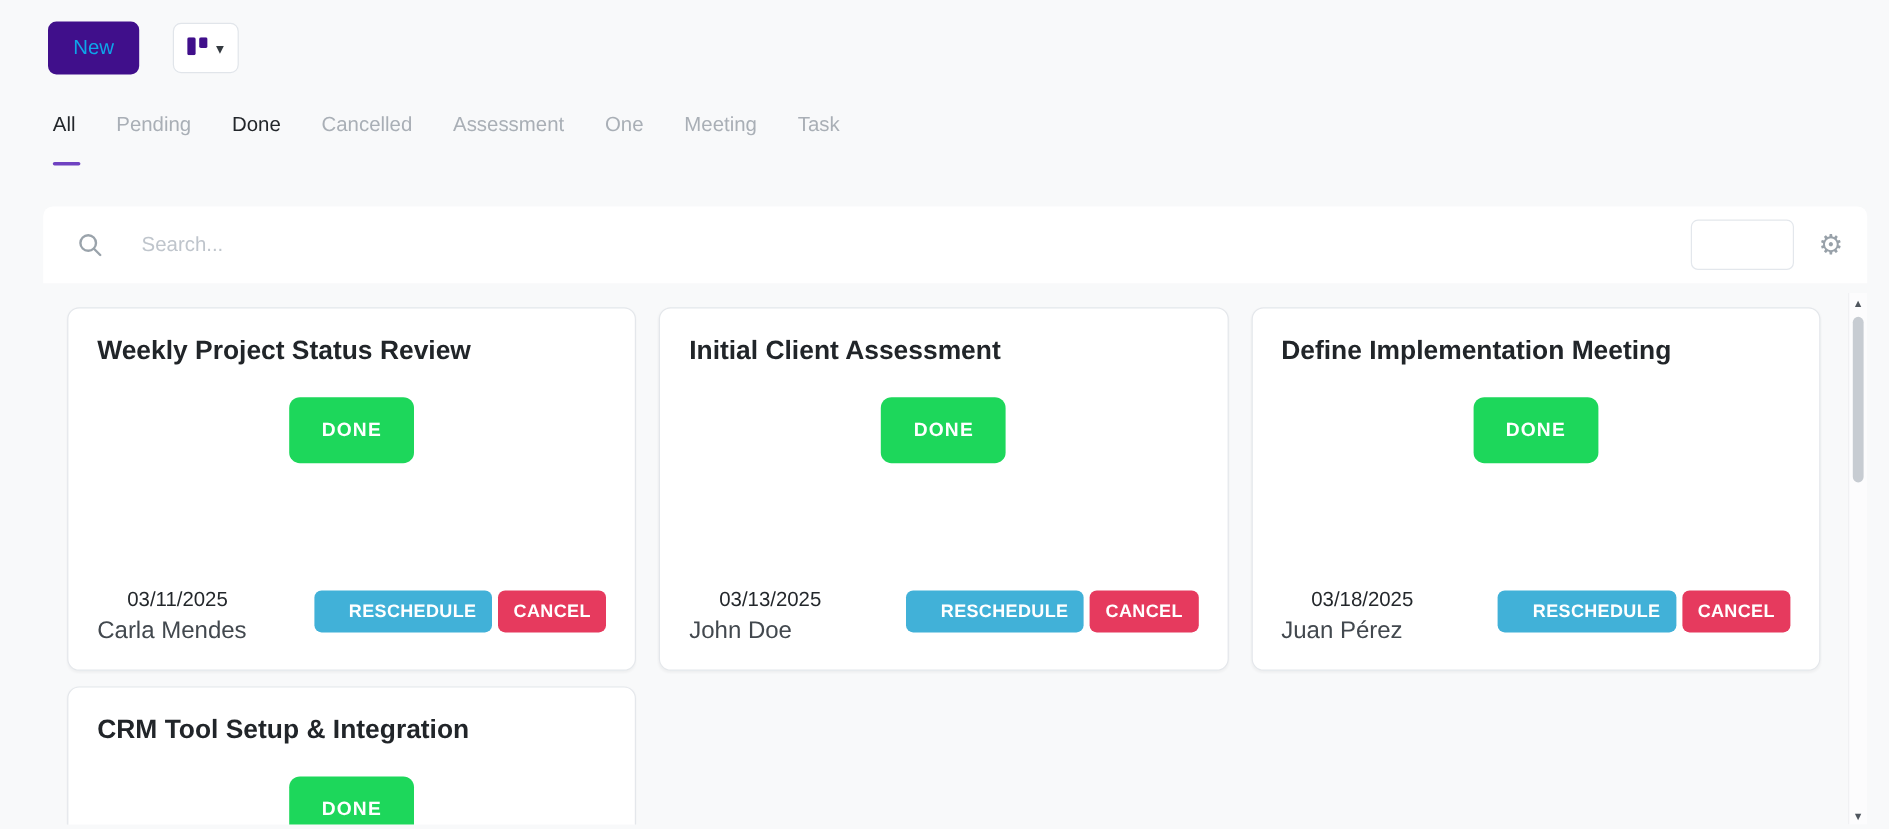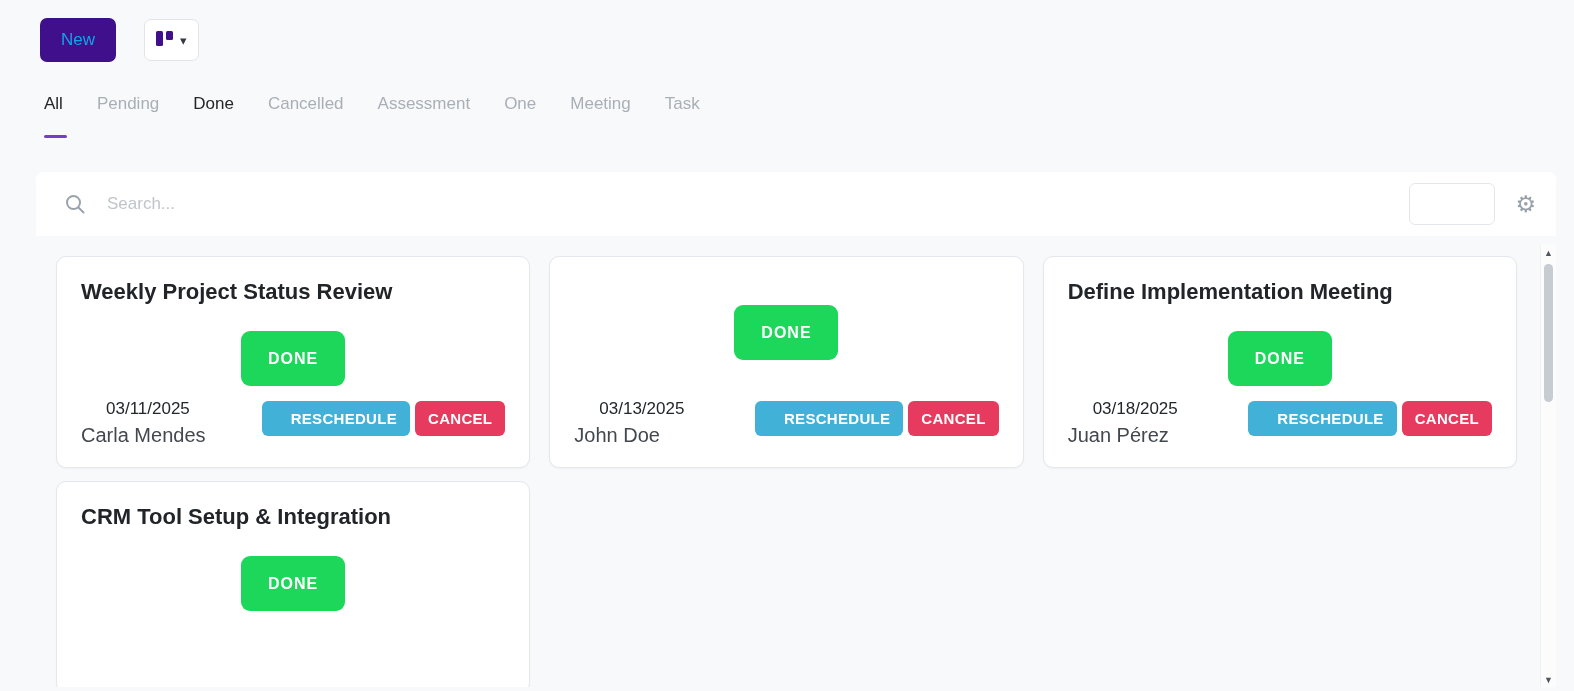--- a/index.html
+++ b/index.html
@@ -52,41 +52,41 @@
 
   
   .search-panel {
     display: flex; align-items: center;
     background: #fff; border-radius: 8px 8px 0 0;
     margin: 34px 18px 0 36px; height: 64px; padding: 0 16px 0 28px;
   }
   .search-icon { display: flex; align-items: center; }
   .search-input {
     flex: 1; border: none; outline: none; background: transparent;
-    font-family: inherit; font-size: 17px; margin-left: 21px; color: #0c4a6e;
+    font-family: inherit; font-size: 17px; margin-left: 32px; color: #0c4a6e;
   }
   .search-input::placeholder { color: #bfc5cc; }
   .filter-box {
     width: 86px; height: 42px; background: #fff;
     border: 1px solid #e3e7ec; border-radius: 6px; margin-right: 16px; cursor: pointer;
   }
   .gear-btn {
     background: none; border: none; cursor: pointer;
     font-size: 23px; color: #98a1a9; line-height: 1; padding: 4px;
   }
 
   
   .cards-area { position: relative; margin: 8px 18px 0 36px; height: 443px; overflow: hidden; }
   .cards-grid {
     display: grid; grid-template-columns: repeat(3, 1fr);
     gap: 13px 19px; padding: 12px 39px 0 20px;
   }
   .card {
     background: #fff; border: 1px solid #e4e7eb; border-radius: 10px;
-    height: 212px; padding: 22px 24px 20px 24px;
+    height: 303px; padding: 22px 24px 20px 24px;
     display: flex; flex-direction: column;
     box-shadow: 0 1px 2px rgba(0,0,0,0.04);
   }
   .card-title { font-size: 22px; font-weight: 700; color: #212529; }
   .btn-done {
     margin: 26px auto 0 auto; min-width: 104px; height: 55px;
     background: var(--green); color: #fff; border: none; border-radius: 9px;
     font-family: inherit; font-size: 16px; font-weight: 700; letter-spacing: 1px;
     cursor: pointer; padding: 0 22px;
   }
@@ -170,20 +170,21 @@
         <div class="task-date">03/11/2025</div>
         <div class="task-assignee">Carla Mendes</div>
       </div>
       <div class="card-actions">
         <button class="btn-reschedule">RESCHEDULE</button>
         <button class="btn-cancel">CANCEL</button>
       </div>
     </div>
   </article>
         <article class="card">
+    <h2 class="card-title">Initial Client Assessment</h2>
     <button class="btn-done">DONE</button>
     <div class="card-footer">
       <div class="card-meta">
         <div class="task-date">03/13/2025</div>
         <div class="task-assignee">John Doe</div>
       </div>
       <div class="card-actions">
         <button class="btn-reschedule">RESCHEDULE</button>
         <button class="btn-cancel">CANCEL</button>
       </div>

